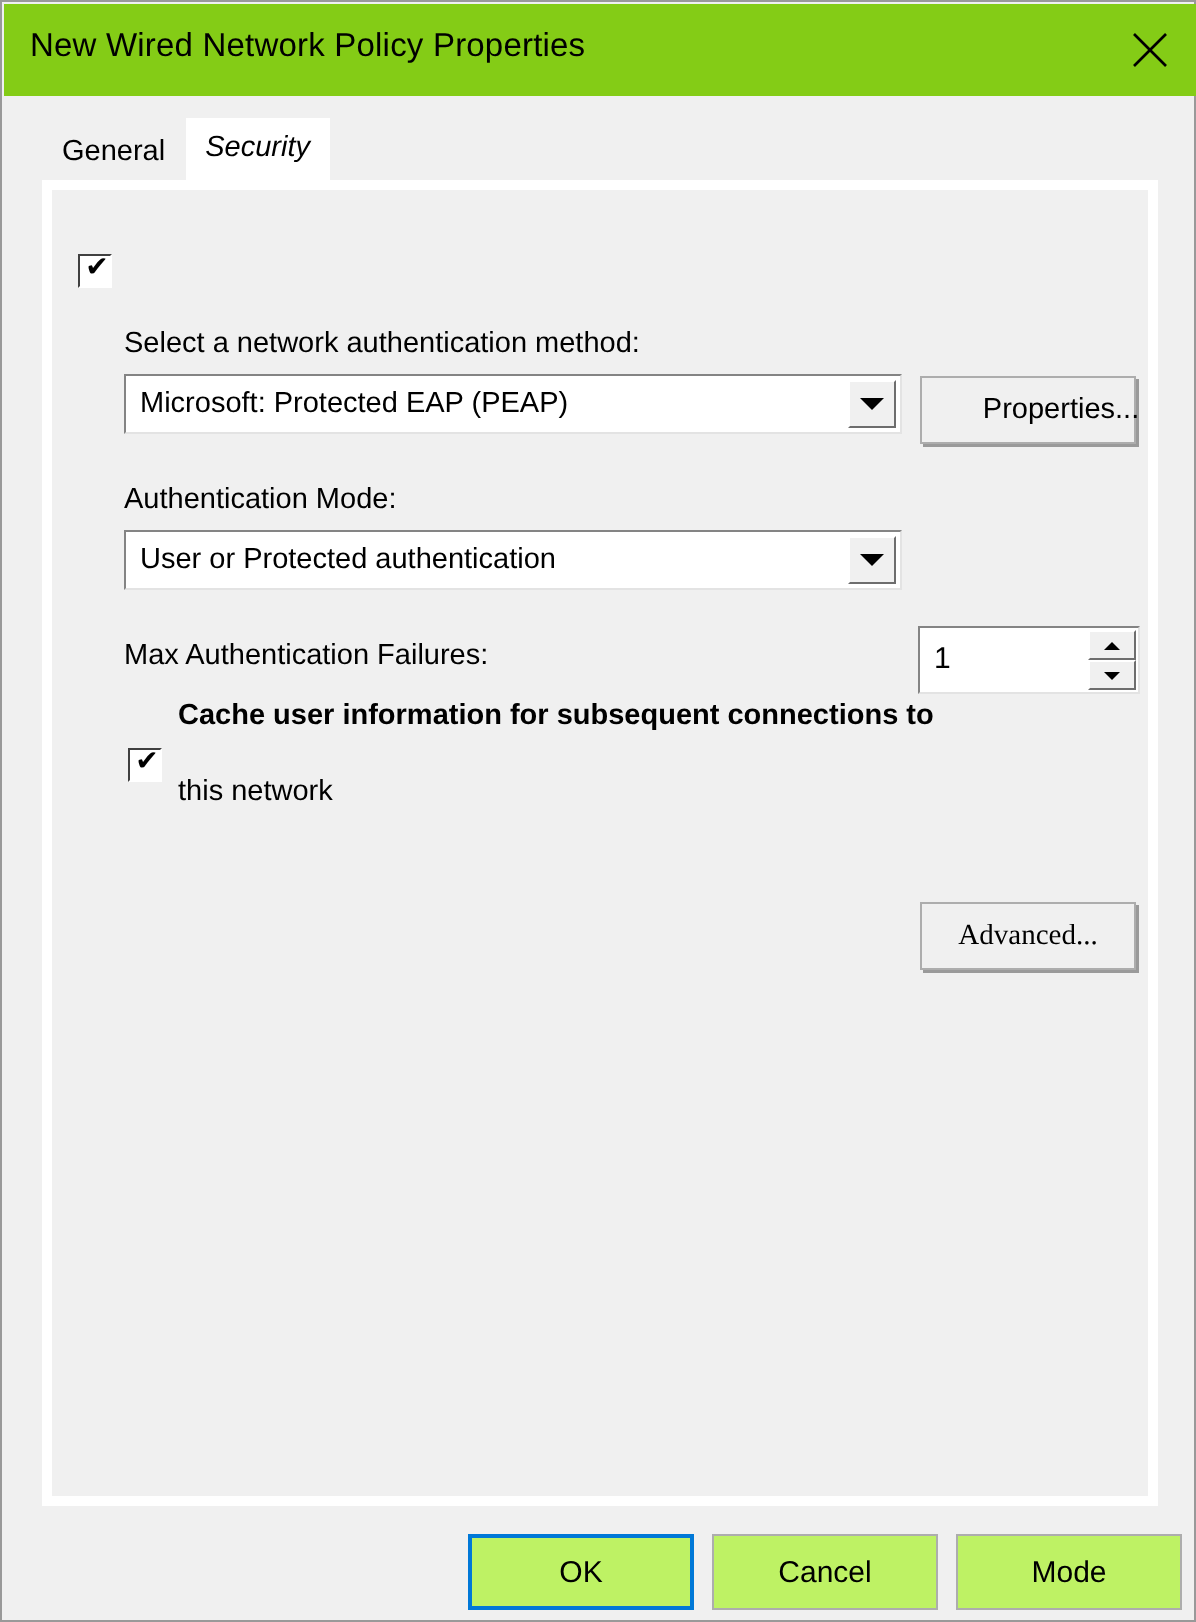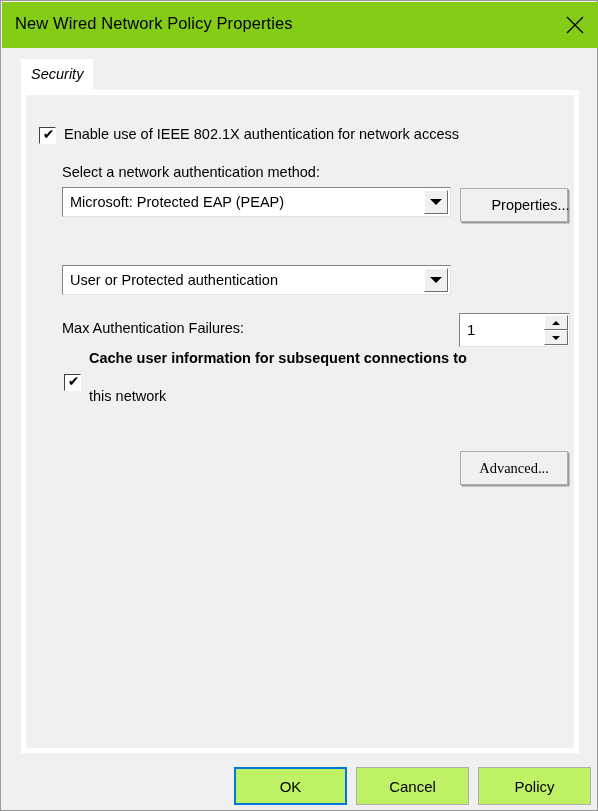--- a/index.html
+++ b/index.html
@@ -302,42 +302,43 @@
     <div id="title-text">New Wired Network Policy Properties</div>
     <div id="close-button">
       <svg width="22" height="22" viewBox="0 0 22 22" aria-hidden="true">
         <line x1="3" y1="3" x2="19" y2="19" stroke="#000000" stroke-width="1.3"></line>
         <line x1="19" y1="3" x2="3" y2="19" stroke="#000000" stroke-width="1.3"></line>
       </svg>
     </div>
   </div>
 
   <div id="tabstrip">
+    <div class="tab">General</div>
     <div class="tab selected">Security</div>
   </div>
 
   <div id="tabpanel">
     <div id="tabpanel-inner">
 
       <div class="chk" style="left:13px; top:32px;">
         <span class="tick">✔</span>
       </div>
-      <div class="lbl" style="left:38px; top:31px;">Enable use of IEEE 802.1X authentication for network access</div>
 
       <div class="lbl" style="left:36px; top:69px;">Select a network authentication method:</div>
 
       <div class="combo" style="left:36px; top:92px; width:389px;">
         <div class="combo-text">Microsoft: Protected EAP (PEAP)</div>
         <div class="combo-btn">
           <span class="arrow-down"></span>
         </div>
       </div>
 
       <div class="btn3d" style="left:434px; top:93px; width:108px; height:34px;padding-left:33px;">Properties...</div>
 
+      <div class="lbl" style="left:36px; top:147px;">Authentication Mode:</div>
 
       <div class="combo" style="left:36px; top:170px; width:389px;">
         <div class="combo-text">User or Protected authentication</div>
         <div class="combo-btn">
           <span class="arrow-down"></span>
         </div>
       </div>
 
       <div class="lbl" style="left:36px; top:225px;">Max Authentication Failures:</div>
 
@@ -359,15 +360,15 @@
       <div class="lbl" style="left:63px; top:255px;font-weight:bold;">Cache user information for subsequent connections to</div>
       <div class="lbl" style="left:63px; top:293px;">this network</div>
 
       <div class="btn3d" style="left:434px; top:356px; width:108px; height:34px;font-family:Liberation Serif, serif;">Advanced...</div>
 
     </div>
   </div>
 
   <div class="btnflat default" style="left:233px; width:113px;">OK</div>
   <div class="btnflat" style="left:355px; width:113px;">Cancel</div>
-  <div class="btnflat" style="left:477px; width:113px;">Policy</div>
+  <div class="btnflat" style="left:477px; width:113px;">Mode</div>
 
 </div>
 
 </body></html>

